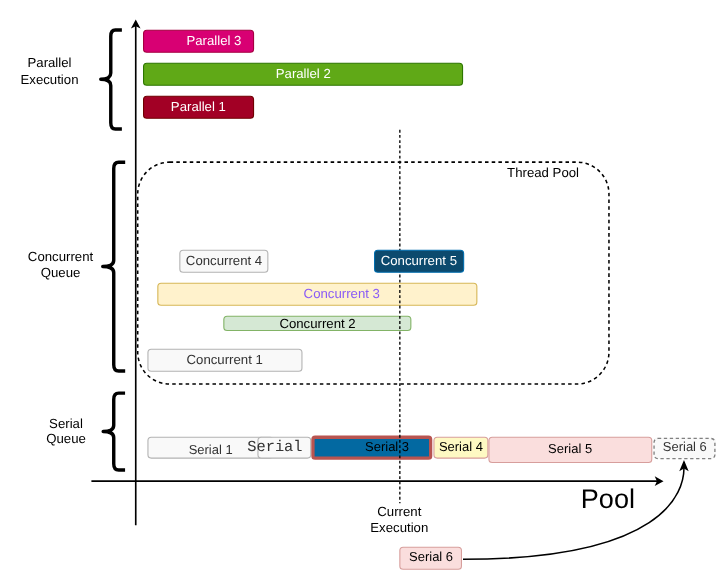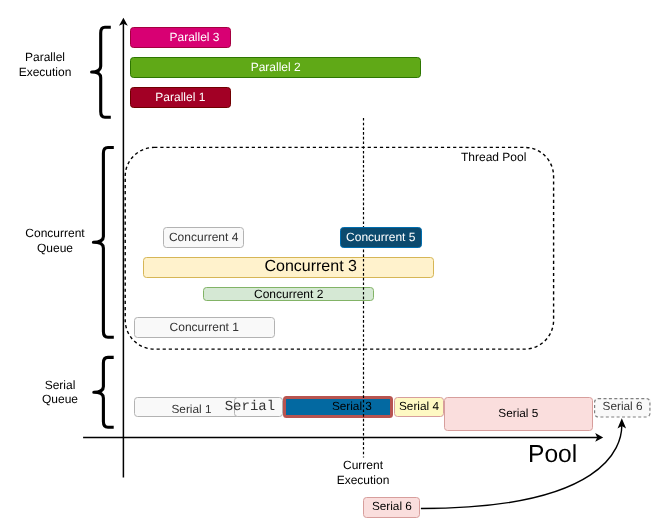--- a/index.html
+++ b/index.html
@@ -77,42 +77,42 @@
       </div>
       <div class="bar" style="left: 130.4px; top: 57px; width: 290.6px; height: 21.1px; background: rgb(96, 169, 23); border: 1px solid rgb(45, 118, 0); color: rgb(255, 255, 255); border-radius: 3.5px; font-size: 12px;">
         <span>Parallel 2</span>
       </div>
       <div class="bar" style="left: 130px; top: 86.8px; width: 100.7px; height: 21.1px; background: rgb(162, 0, 37); border: 1px solid rgb(111, 0, 0); color: rgb(255, 255, 255); border-radius: 3.5px; font-size: 12px;">
         <span>Parallel 1</span>
       </div>
       <div class="bar" style="left: 163.3px; top: 227.4px; width: 80.7px; height: 20.2px; background: rgb(249, 249, 249); border: 1px solid rgb(179, 179, 179); color: rgb(51, 51, 51); border-radius: 3.5px; font-size: 12px;">
         <span>Concurrent 4</span>
       </div>
-      <div class="bar" style="left: 143.4px; top: 257px; width: 290.6px; height: 20.8px; background: rgb(255, 242, 204); border: 1px solid rgb(214, 182, 86); color: #000000; border-radius: 3.5px; font-size: 16px; padding-left: 44px;">
+      <div class="bar" style="left: 143.4px; top: 257px; width: 290.6px; height: 20.8px; background: rgb(255, 242, 204); border: 1px solid rgb(214, 182, 86); color: #8b5cf6; border-radius: 3.5px; font-size: 12px; padding-left: 44px;">
         <span>Concurrent 3</span>
       </div>
       <div class="bar" style="left: 203.4px; top: 287px; width: 170.6px; height: 14px; background: rgb(213, 232, 212); border: 1px solid rgb(130, 179, 102); color: rgb(0, 0, 0); border-radius: 3.5px; font-size: 12px;">
         <span>Concurrent 2</span>
       </div>
       <div class="bar" style="left: 133.6px; top: 316.9px; width: 141.4px; height: 20.8px; background: rgb(249, 249, 249); border: 1px solid rgb(179, 179, 179); color: rgb(51, 51, 51); border-radius: 3.5px; font-size: 12px;">
         <span>Concurrent 1</span>
       </div>
       <div class="bar" style="left: 134px; top: 397px; width: 115px; height: 20px; background: rgb(249, 249, 249); border: 1px solid rgb(179, 179, 179); color: rgb(51, 51, 51); border-radius: 3.5px; font-size: 11.8px; align-items: flex-end;">
         <span>Serial 1</span>
       </div>
       <div class="bar" style="left: 233.5px; top: 397px; width: 49.6px; height: 20px; background: rgb(249, 249, 249); border: 1px solid rgb(179, 179, 179); color: rgb(51, 51, 51); border-radius: 3.5px; font-size: 14px; font-family: Liberation Mono, monospace;">
         <span>Serial 2</span>
       </div>
       <div class="bar" style="left: 282.7px; top: 396.1px; width: 110.4px; height: 22.2px; background: #0369a1; border: 3px solid rgb(184, 84, 80); color: rgb(0, 0, 0); border-radius: 3.5px; font-size: 11.8px; padding-left: 28px;">
         <span>Serial 3</span>
       </div>
       <div class="bar" style="left: 394px; top: 397px; width: 50px; height: 20px; background: #fef9c3; border: 1px solid rgb(215, 158, 156); color: rgb(0, 0, 0); border-radius: 3.5px; font-size: 11.8px;">
         <span>Serial 4</span>
       </div>
-      <div class="bar" style="left: 443.6px; top: 397px; width: 149.4px; height: 34px; background: rgb(250, 222, 221); border: 1px solid rgb(215, 158, 156); color: rgb(0, 0, 0); border-radius: 3.5px; font-size: 11.8px;">
+      <div class="bar" style="left: 443.6px; top: 397px; width: 149.4px; height: 24px; background: rgb(250, 222, 221); border: 1px solid rgb(215, 158, 156); color: rgb(0, 0, 0); border-radius: 3.5px; font-size: 11.8px;">
         <span>Serial 5</span>
       </div>
       <div class="bar" style="left: 594.3px; top: 397.5px; width: 56.5px; height: 19.6px; background: rgb(249, 249, 249); border: none; color: rgb(51, 51, 51); border-radius: 3.5px; font-size: 11.8px;">
         <div style="position: absolute; left: 0px; top: 0px; width: 100%; height: 100%;">
           <svg width="56.5" height="19.6" style="position:absolute;left:0;top:0;overflow:visible;">
             <rect x="0.6" y="0.6" width="55.3" height="18.400000000000002" rx="3.5" ry="3.5" fill="none" stroke="#808080" stroke-width="1.2" stroke-dasharray="3 2.4"></rect>
           </svg>
         </div>
         <span>Serial 6</span>
       </div>

